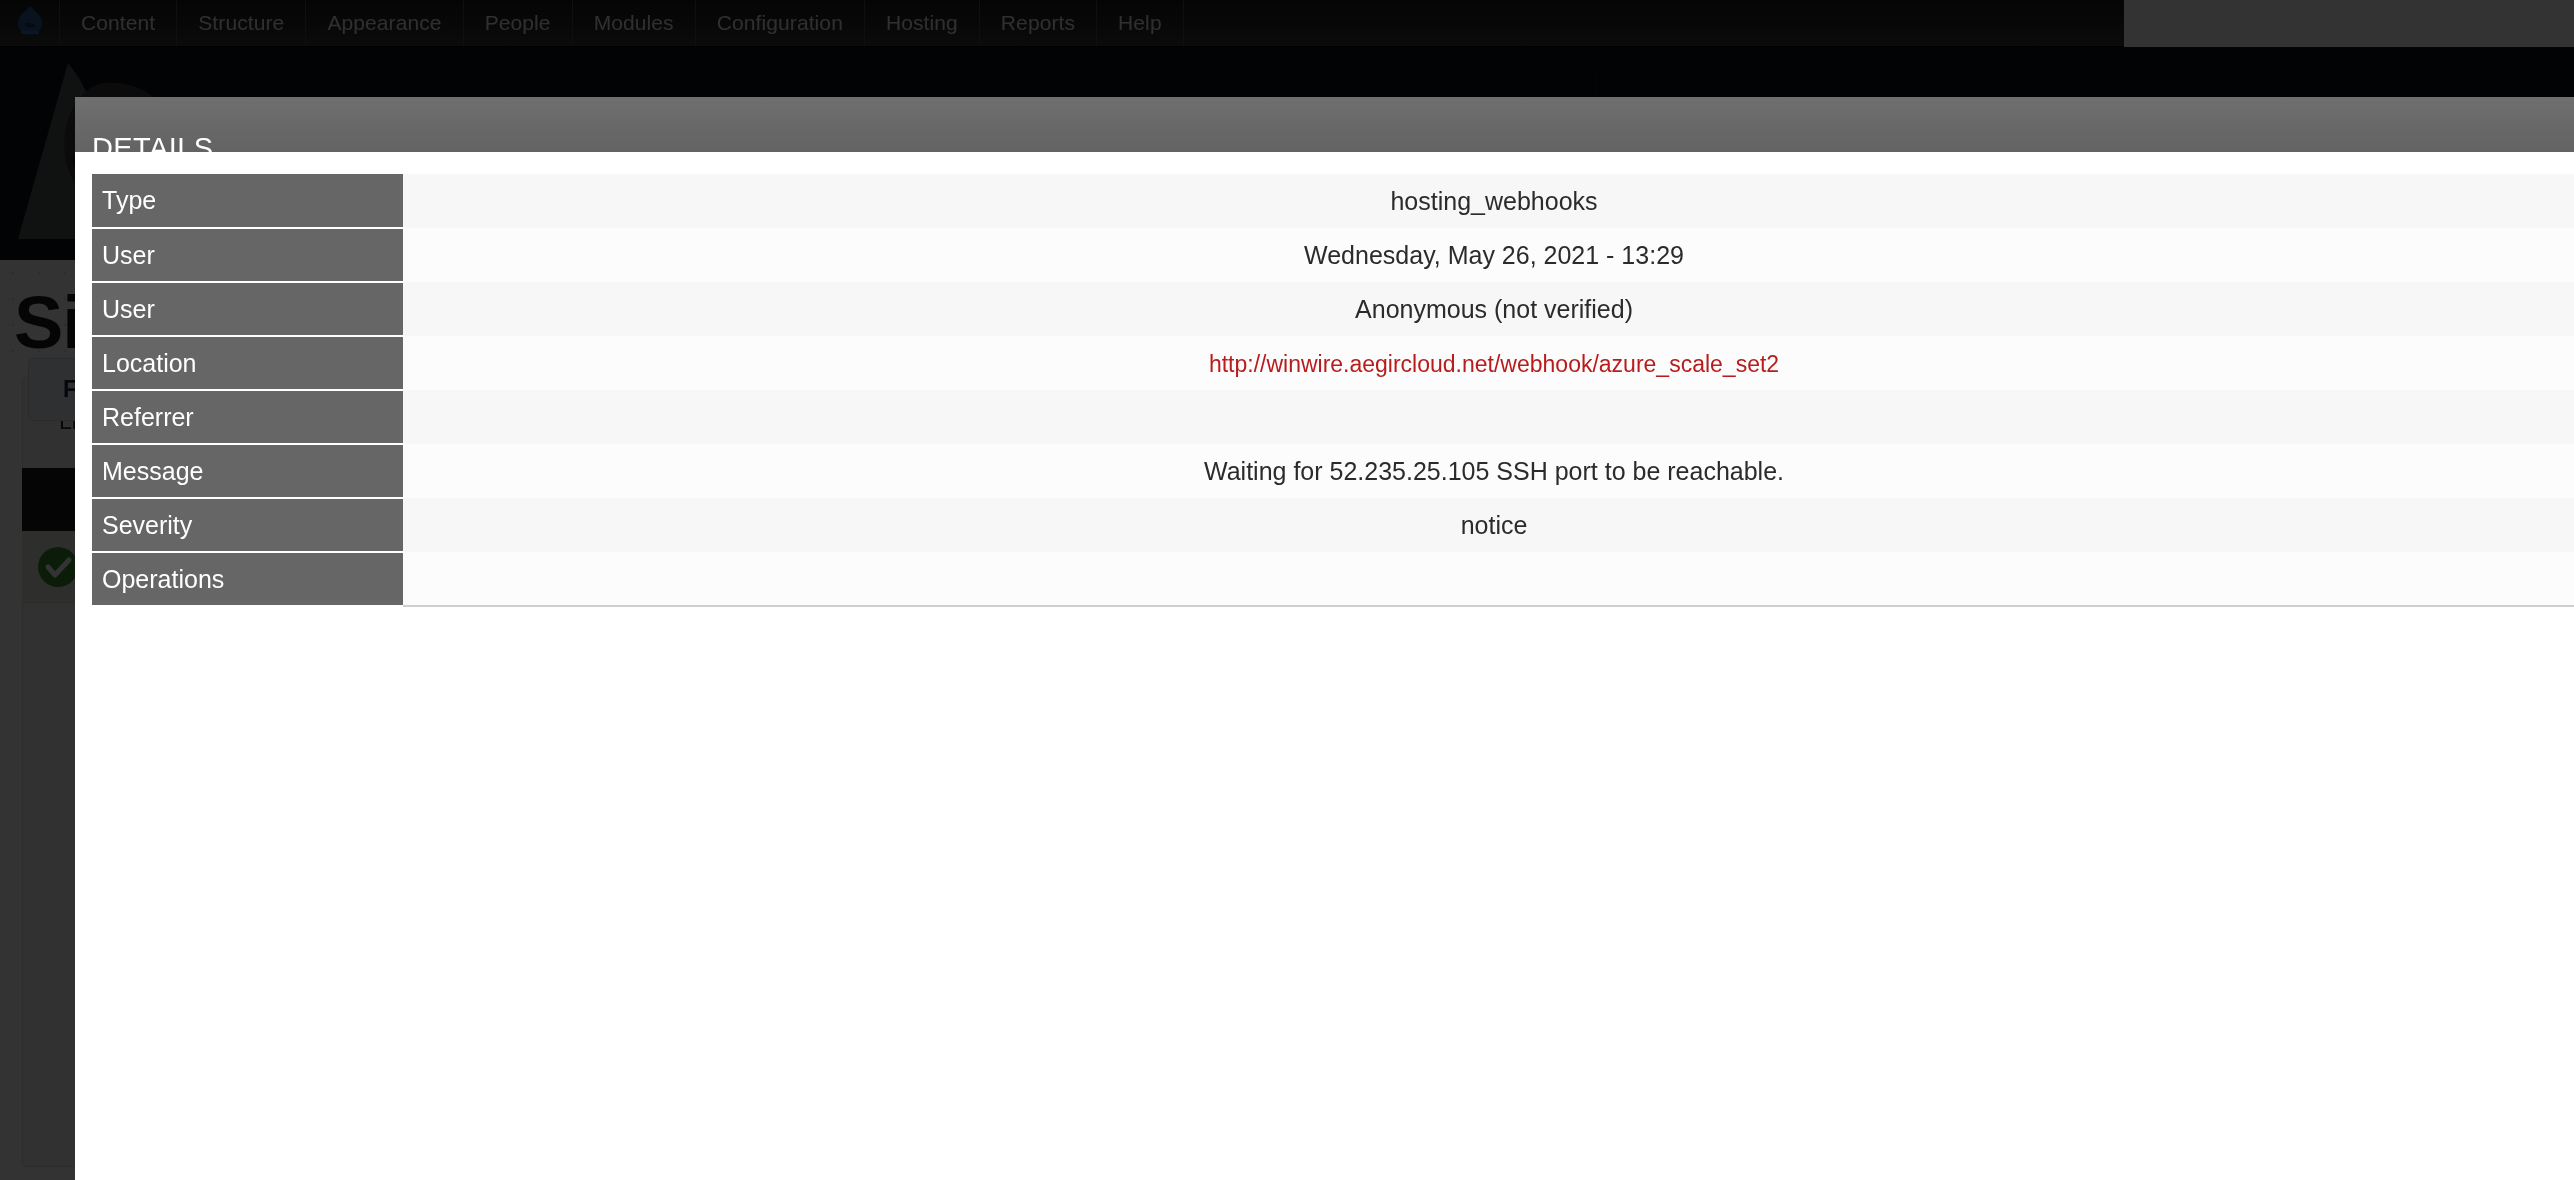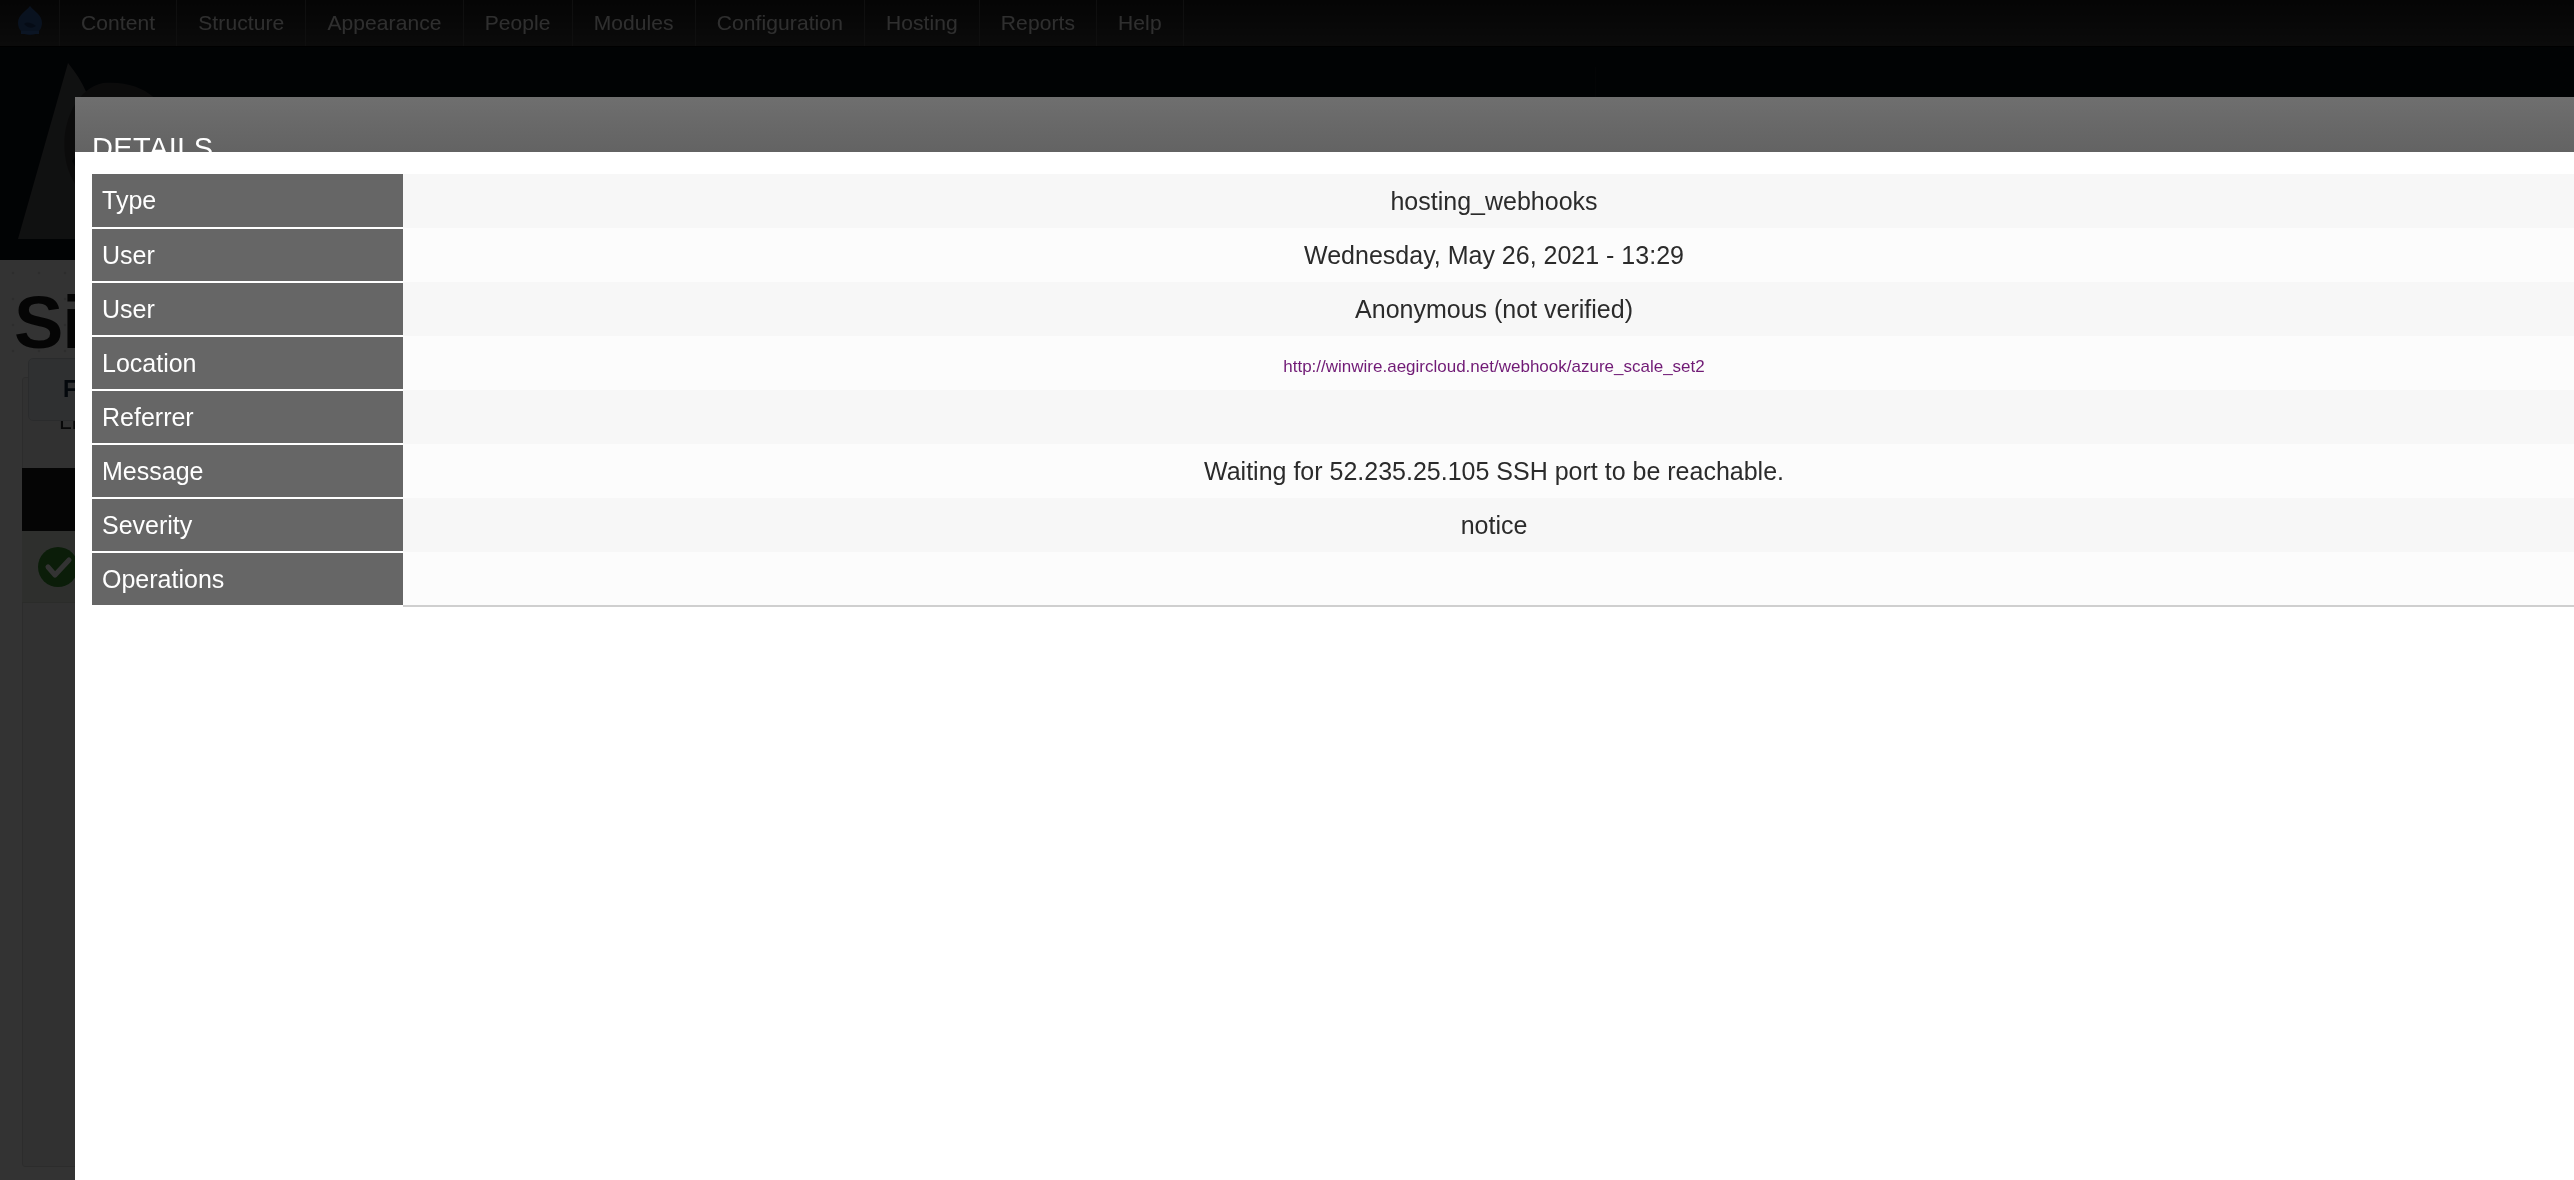--- a/index.html
+++ b/index.html
@@ -8,21 +8,21 @@
     background:#ffffff;
     font-family:"Liberation Sans", sans-serif;
     -webkit-font-smoothing:antialiased;
   }
 
   
   #bg-page{position:absolute;inset:0;background:#fff;}
 
   
   .toolbar{
-    position:absolute;left:0;top:0;width:2574px;height:47px;
+    position:absolute;left:0;top:0;width:2124px;height:47px;
     background:linear-gradient(to bottom,#1b1b1b 0%,#242424 40%,#3a3a3a 100%);
     display:flex;align-items:stretch;
     box-sizing:border-box;
     border-bottom:1px solid #000;
   }
   .tb-home{
     width:60px;display:flex;align-items:center;justify-content:center;
     border-right:1px solid #4a4a4a;
     box-sizing:border-box;
   }
@@ -152,21 +152,21 @@
     background:#f7f7f7;
     color:#2b2b2b;
     font-size:25px;
     padding:0 0 0 11px;
     vertical-align:middle;
     box-sizing:border-box;
     text-align:center;
   }
   table.details tr:nth-child(even) td{background:#fcfcfc;}
   table.details td a{
-    color:#701a75;text-decoration:none;font-size:17px;
+    color:#b91c1c;text-decoration:none;font-size:23px;
   }
 </style>
 </head>
 <body>
 
 <div id="bg-page">
 
   <div class="toolbar">
     <div class="tb-home">
       <span>

